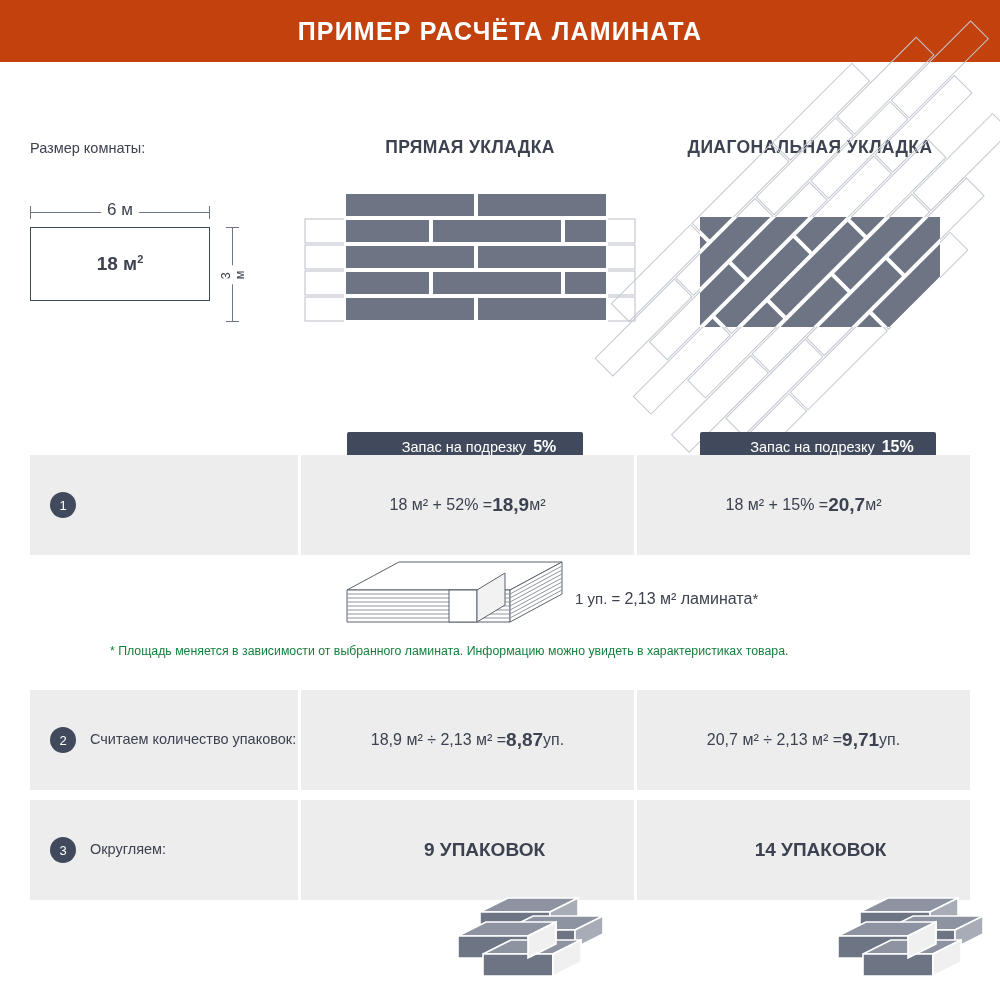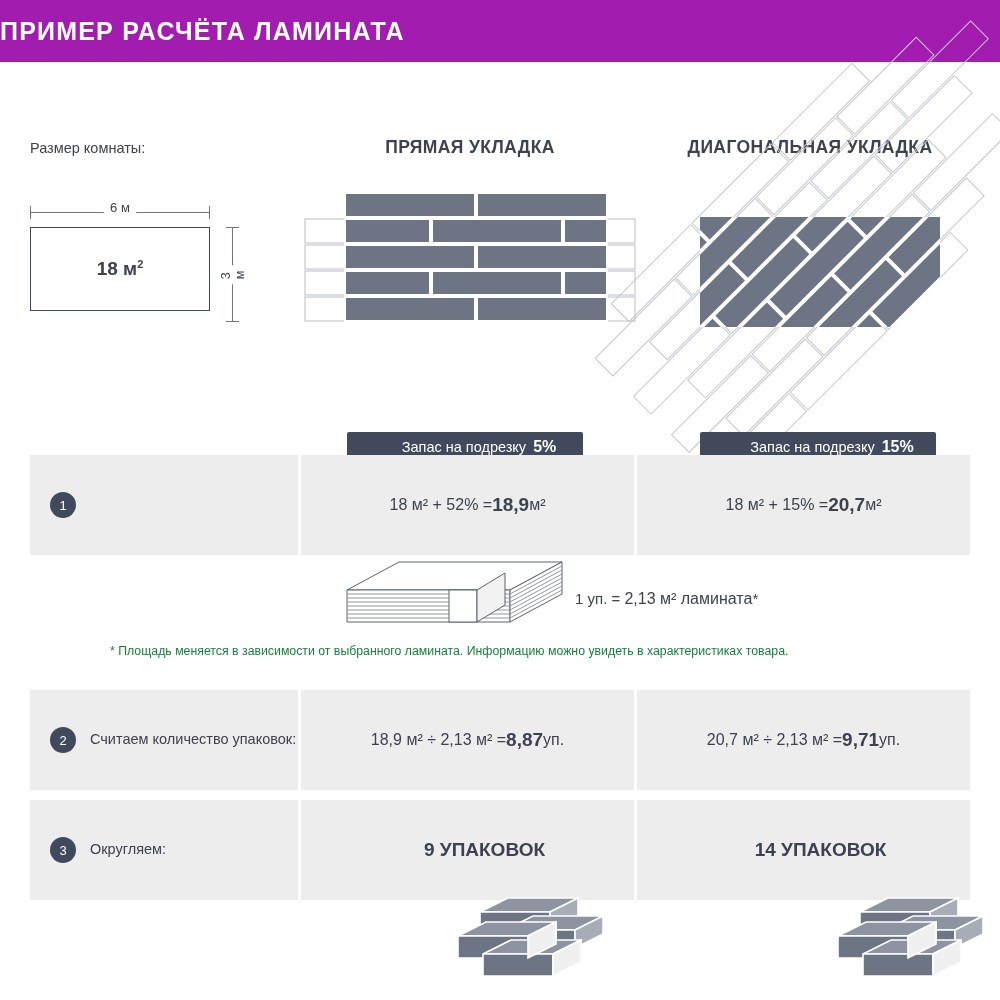--- a/index.html
+++ b/index.html
@@ -8,65 +8,66 @@
     width:1000px; height:1000px;
     background:#ffffff;
     font-family:"Liberation Sans", sans-serif;
     color:#3c4250;
     position:relative;
     overflow:hidden;
   }
   
   .header {
     height:62px;
-    background:#a21caf;
+    background:#c2410c;
     display:flex;
     align-items:center;
+    justify-content:center;
   }
   .header-title {
     color:#ffffff;
     font-size:25px;
     font-weight:bold;
     letter-spacing:1.2px;
   }
 
   
   .top {
     position:relative;
     height:360px;
   }
   .room-label {
     position:absolute; left:30px; top:78px;
     font-size:14.5px; color:#3c4250;
   }
   
   .room-box {
     position:absolute; left:30px; top:165px;
-    width:180px; height:84px;
+    width:180px; height:74px;
     border:1.5px solid #414a5c;
     background:#fff;
     display:flex; align-items:center; justify-content:center;
   }
   .room-area { font-size:19px; font-weight:bold; color:#3c4250; }
   .room-area sup { font-size:11px; }
 
   .dim-top {
     position:absolute; left:30px; top:140px; width:180px; height:20px;
   }
   .dim-top .line {
     position:absolute; top:10px; left:0; width:100%; height:1px; background:#6d7484;
   }
   .dim-top .cap-l, .dim-top .cap-r {
     position:absolute; top:4px; width:1px; height:13px; background:#6d7484;
   }
   .dim-top .cap-l { left:0; }
   .dim-top .cap-r { right:0; }
   .dim-top .txt {
     position:absolute; left:50%; transform:translateX(-50%); top:-2px;
-    background:#fff; padding:0 6px; font-size:13px; color:#3c4250;
+    background:#fff; padding:0 6px; font-size:17px; color:#3c4250;
   }
   .dim-right {
     position:absolute; left:222px; top:165px; width:20px; height:95px;
   }
   .dim-right .line {
     position:absolute; left:10px; top:0; width:1px; height:100%; background:#6d7484;
   }
   .dim-right .cap-t, .dim-right .cap-b {
     position:absolute; left:4px; width:13px; height:1px; background:#6d7484;
   }

